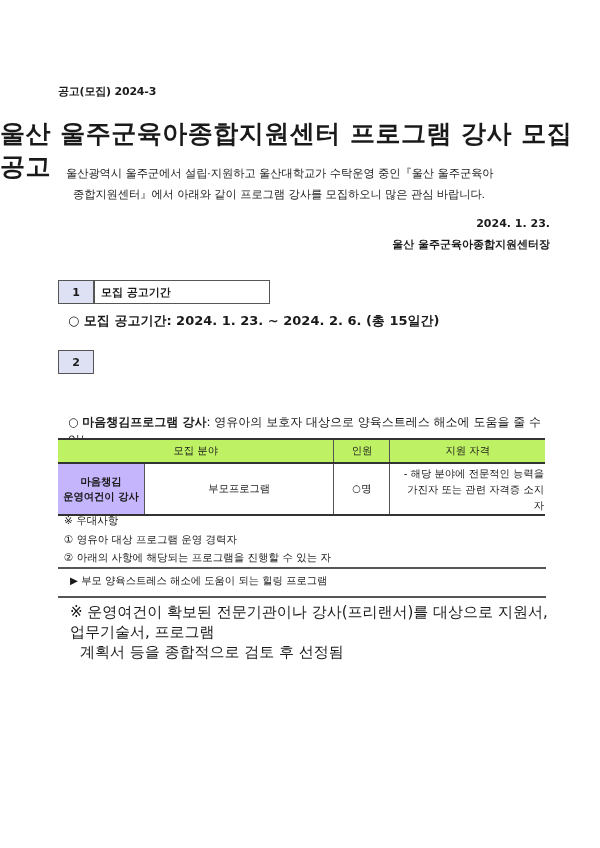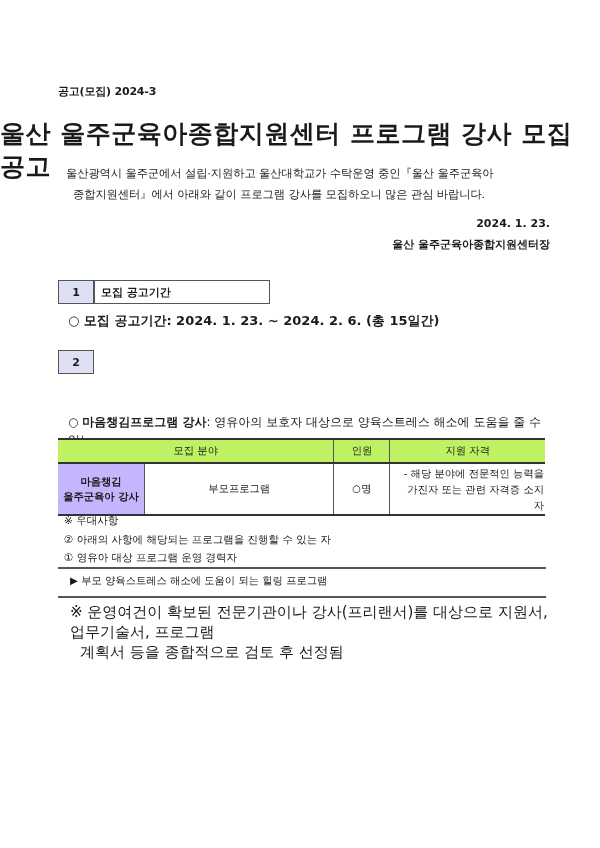--- a/index.html
+++ b/index.html
@@ -76,36 +76,36 @@
     <tr>
       <th colspan="2" style="width:285px">모집  분야</th>
       <th style="width:53px">인원</th>
       <th>지원  자격</th>
     </tr>
   </thead>
   <tbody>
     <tr>
       <td style="width:84px">
         <div>마음챙김</div>
-        <div>울주군육아  강사</div>
+        <div>운영여건이  강사</div>
       </td>
       <td>부모프로그램</td>
       <td>○명</td>
       <td class="q">
         <div>-  해당  분야에  전문적인  능력을</div>
         <div style="padding-left:9px">가진자  또는  관련  자격증  소지자</div>
       </td>
     </tr>
   </tbody>
 </table>
 
 <div class="abs pref">
   <div>※  우대사항</div>
+  <div>①  영유아  대상  프로그램  운영  경력자</div>
   <div>②  아래의  사항에  해당되는  프로그램을  진행할  수  있는  자</div>
-  <div>①  영유아  대상  프로그램  운영  경력자</div>
 </div>
 
 <div class="abs hr1"></div>
 <div class="abs arrow">▶  부모  양육스트레스  해소에  도움이  되는  힐링  프로그램</div>
 <div class="abs hr2"></div>
 
 <div class="abs foot">
   <div>※  운영여건이  확보된  전문기관이나  강사(프리랜서)를  대상으로  지원서,  업무기술서,  프로그램</div>
   <div class="l2">계획서  등을  종합적으로  검토  후  선정됨</div>
 </div>

